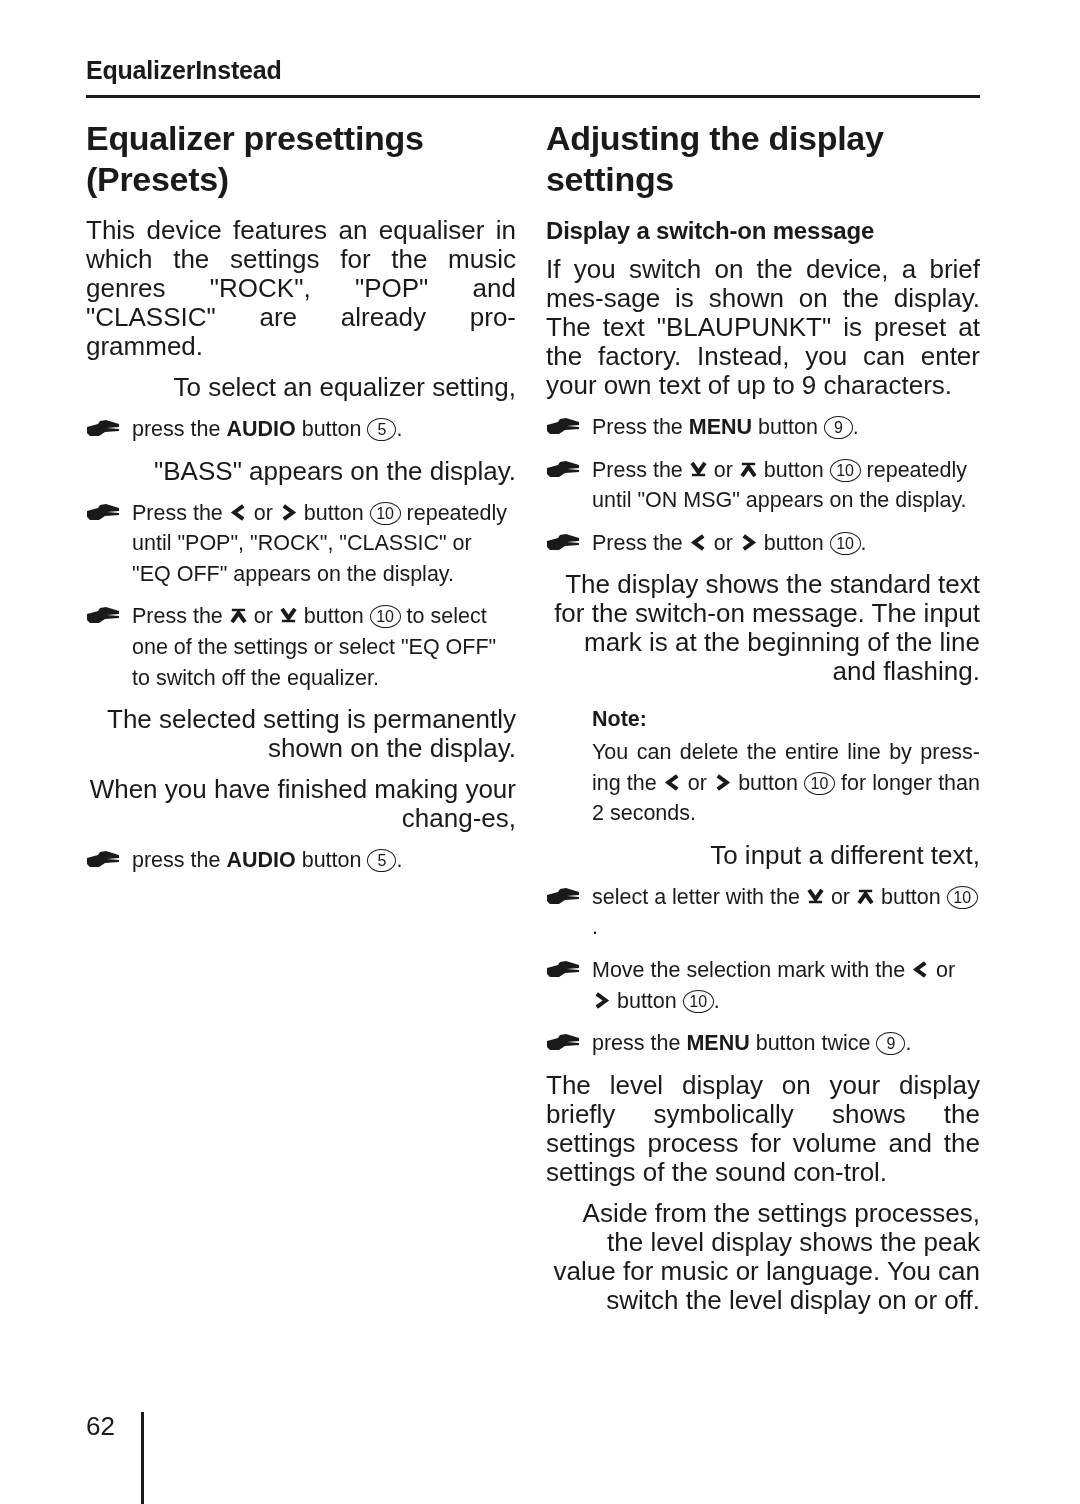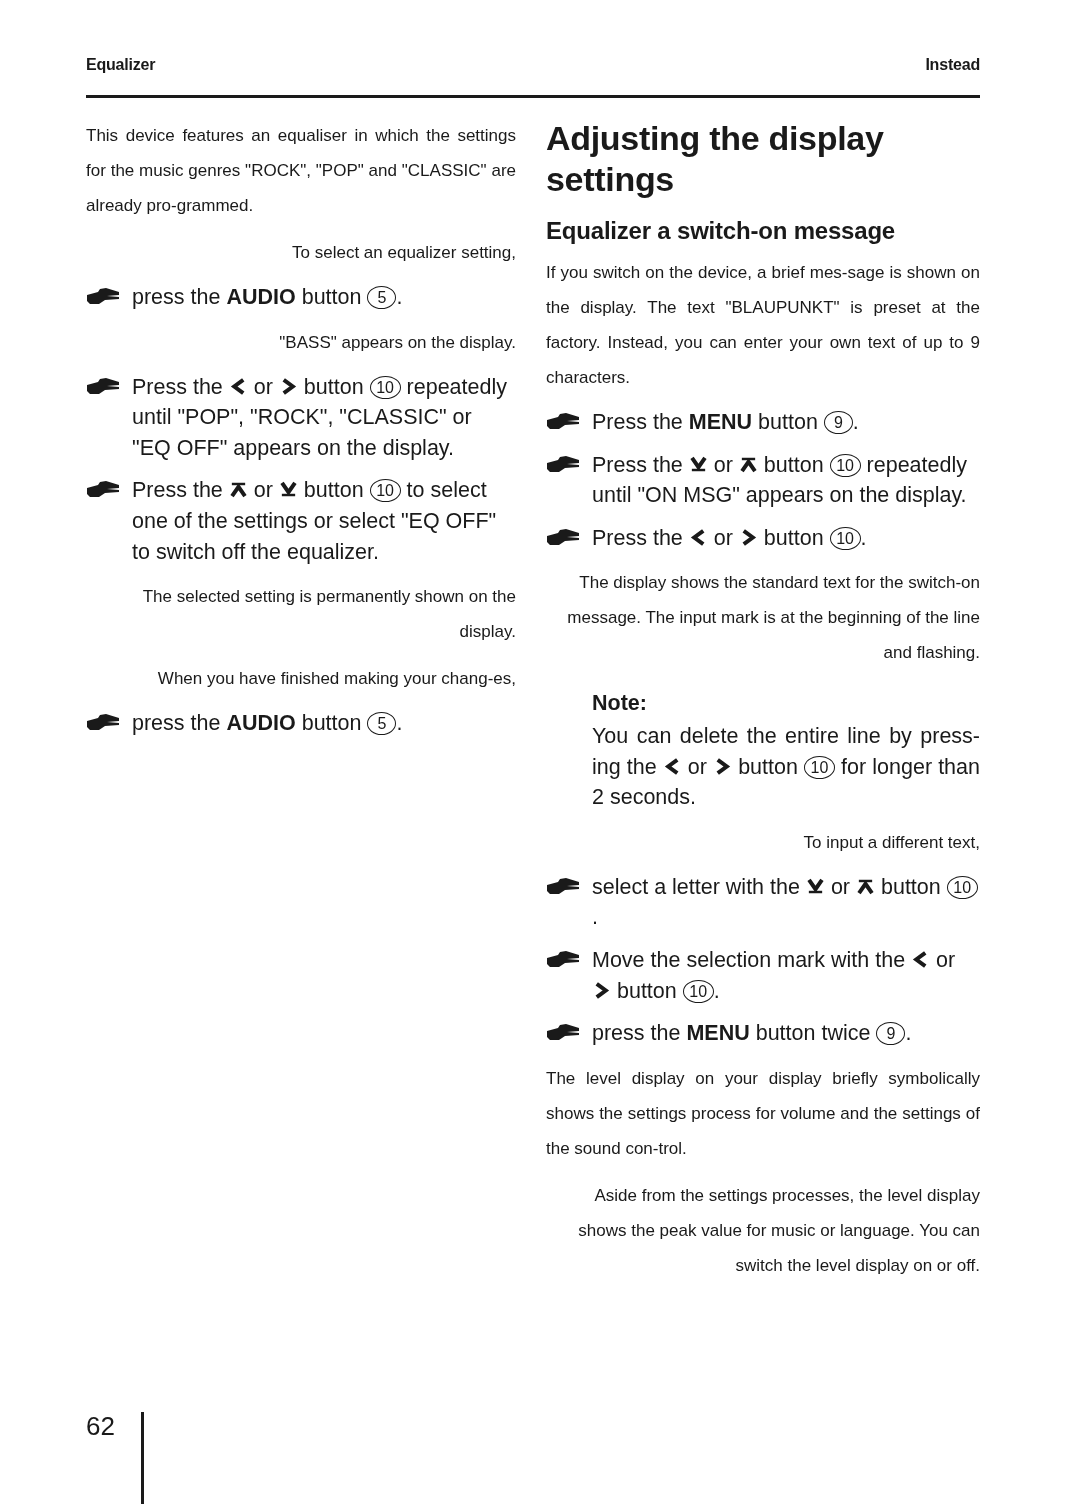--- a/index.html
+++ b/index.html
@@ -23,24 +23,23 @@
     height: 1504px;
   }
 
   
   .running-head {
     position: absolute;
     left: 86px;
     top: 56px;
     width: 894px;
     display: flex;
-    justify-content: space-between;
     align-items: baseline;
     font-weight: bold;
-    font-size: 16px;
+    font-size: 25px;
     letter-spacing: -0.2px;
     font-stretch: condensed;
     color: #1a1a1a;
   }
   .head-rule {
     position: absolute;
     left: 86px;
     top: 95px;
     width: 894px;
     height: 3px;
@@ -68,22 +67,22 @@
     font-size: 24px;
     font-weight: bold;
     line-height: 29px;
     margin: 18px 0 10px 0;
     letter-spacing: -0.2px;
     color: #1a1a1a;
   }
   h2.subtitle.tight-top { margin-top: 14px; }
 
   p.body {
-    font-size: 17px;
-    line-height: 35px;
+    font-size: 26px;
+    line-height: 29px;
     margin: 0 0 12px 0;
     text-align: justify;
     text-justify: inter-word;
     color: #1a1a1a;
     hyphens: none;
   }
   p.body.ragged { text-align: right; }
 
   
   .step {
@@ -175,20 +174,21 @@
 <div class="page">
 
   <div class="running-head">
     <span>Equalizer</span>
     <span>Instead</span>
   </div>
   <div class="head-rule"></div>
 
   <div class="col col-left">
 
+    <h1 class="title">Equalizer presettings (Presets)</h1>
 
     <p class="body">This device features an equaliser in which the settings for the music genres "ROCK", "POP" and "CLASSIC" are already pro-grammed.</p>
 
     <p class="body ragged">To select an equalizer setting,</p>
 
     <div class="step">
       <span class="hand">
         <svg viewBox="0 0 34 22" width="34" height="22" aria-hidden="true">
           <path fill="#1a1a1a" d="M1 9 L12 6 L14 3 L20 2 L33 6 L33 9 L21 10 L33 11 L33 13 L19 14 L13 18 L4 18 L1 15 Z"></path>
         </svg>
@@ -238,21 +238,21 @@
       </span>
       <span>press the </span><b>AUDIO</b><span> button </span><span class="ref">5</span><span>.</span>
     </div>
 
   </div>
 
   <div class="col col-right">
 
     <h1 class="title">Adjusting the display settings</h1>
 
-    <h2 class="subtitle tight-top">Equalizer a switch-on message</h2>
+    <h2 class="subtitle tight-top">Display a switch-on message</h2>
 
     <p class="body">If you switch on the device, a brief mes-sage is shown on the display. The text "BLAUPUNKT" is preset at the factory. Instead, you can enter your own text of up to 9 characters.</p>
 
     <div class="step">
       <span class="hand">
         <svg viewBox="0 0 34 22" width="34" height="22" aria-hidden="true">
           <path fill="#1a1a1a" d="M1 9 L12 6 L14 3 L20 2 L33 6 L33 9 L21 10 L33 11 L33 13 L19 14 L13 18 L4 18 L1 15 Z"></path>
         </svg>
       </span>
       <span>Press the </span><b>MENU</b><span> button </span><span class="ref">9</span><span>.</span>

